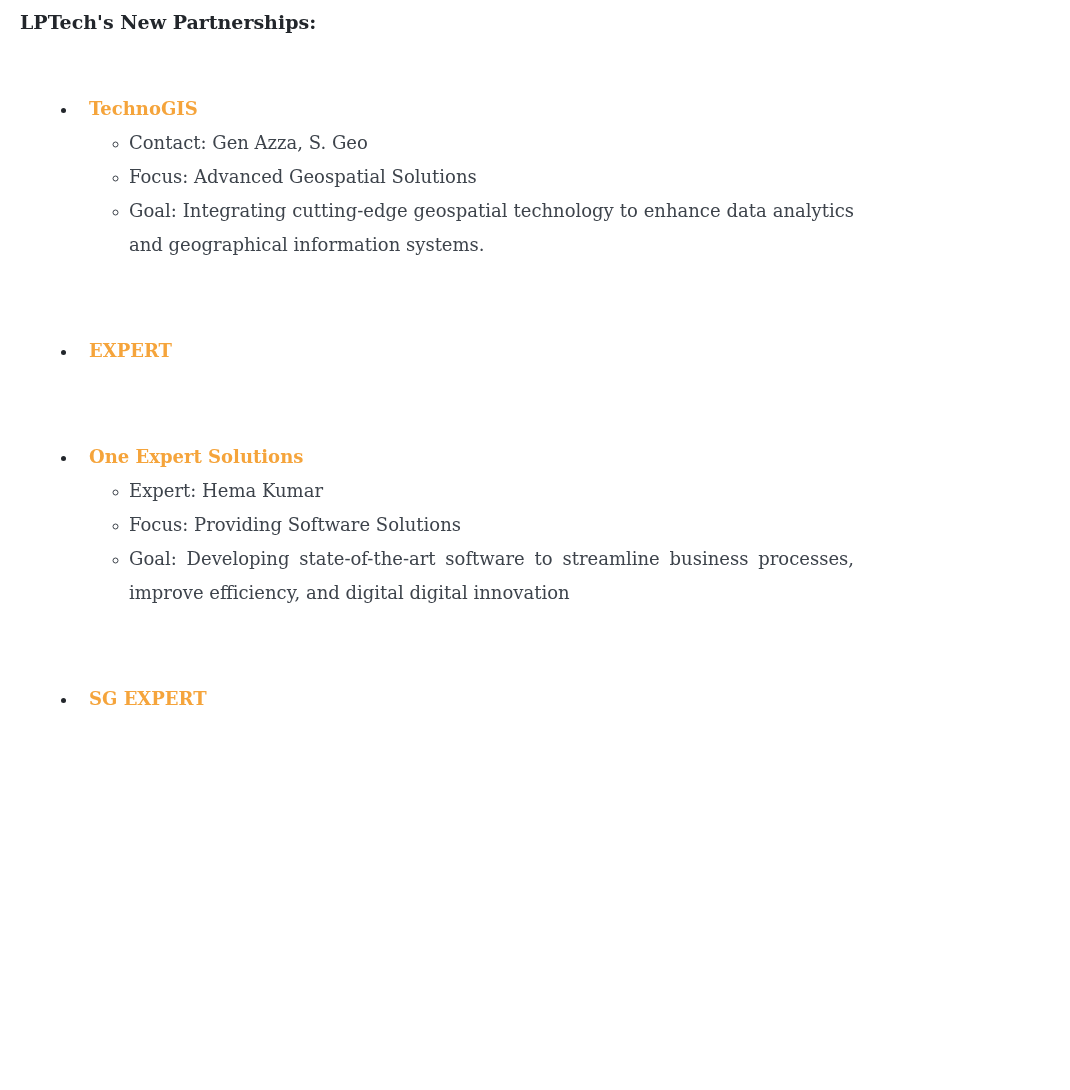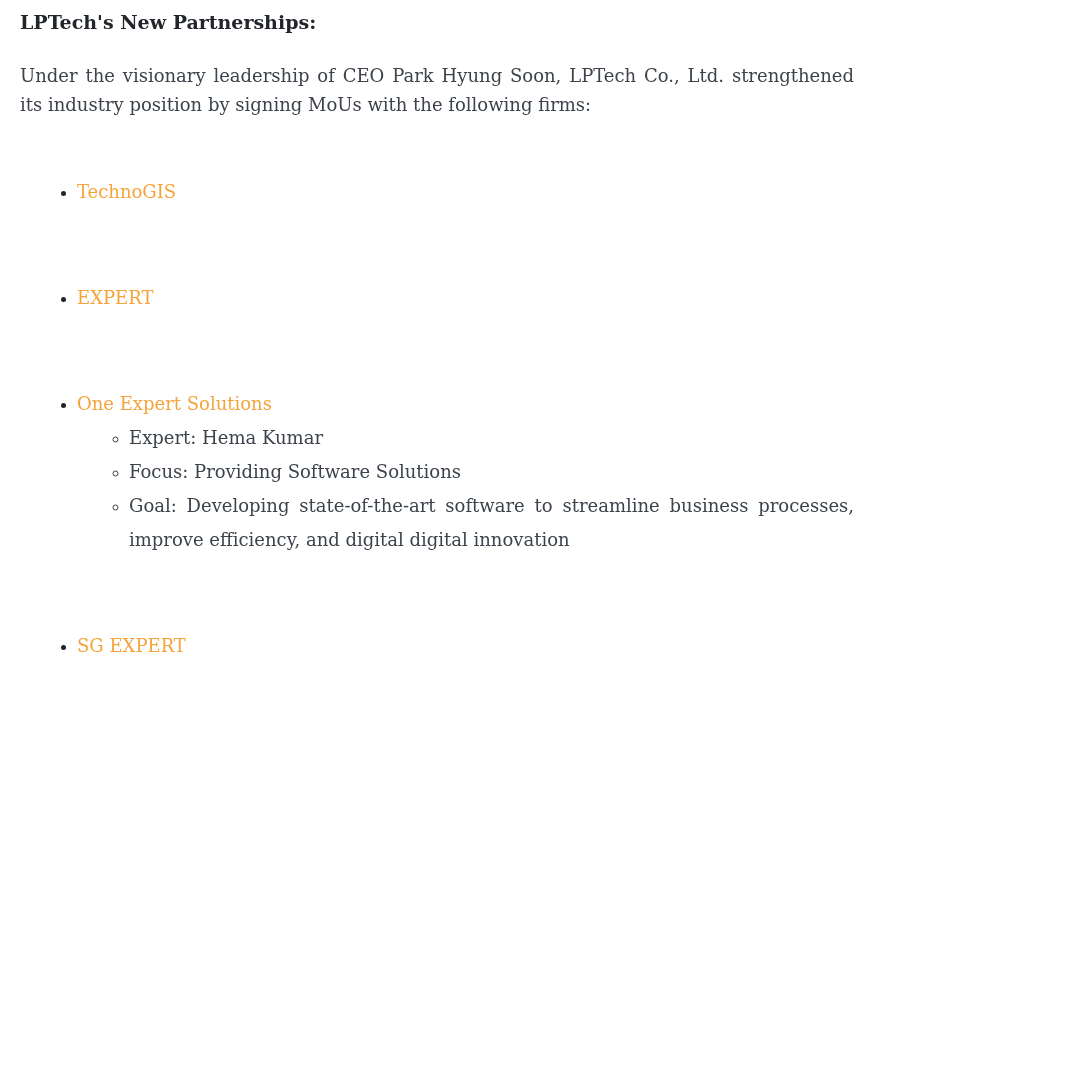--- a/index.html
+++ b/index.html
@@ -50,21 +50,22 @@
   }
   ul.partners > li:last-child {
     margin-bottom: 0;
   }
   ul.partners > li::marker {
     color: var(--title-color);
     font-size: 15px;
   }
   .partner-name {
     color: var(--accent);
-    font-weight: normal;
+    font-weight: bold;
+    margin-left: 12px;
   }
   ul.details {
     list-style-type: circle;
     margin: 0;
     padding: 0 0 0 52px;
   }
   ul.details > li {
     text-align: justify;
     color: var(--text-color);
   }
@@ -73,26 +74,30 @@
     font-size: 15px;
   }
 </style>
 </head>
 <body>
 
 <div class="page">
 
   <p class="doc-title">LPTech's New Partnerships:</p>
 
-  <p class="intro">Under the visionary leadership of CEO Park Hyung Soon, LPTech Co., Ltd. strengthened its industry position by signing MoUs with the following firms:</p>
 
   <ul class="partners">
 
     <li>
       <span class="partner-name">TechnoGIS</span>
+      <ul class="details">
+        <li>Contact: Gen Azza, S. Geo</li>
+        <li>Focus: Advanced Geospatial Solutions</li>
+        <li>Goal: Integrating cutting-edge geospatial technology to enhance data analytics and geographical information systems.</li>
+      </ul>
     </li>
 
     <li>
       <span class="partner-name">EXPERT</span>
     </li>
 
     <li>
       <span class="partner-name">One Expert Solutions</span>
       <ul class="details">
         <li>Expert: Hema Kumar</li>

